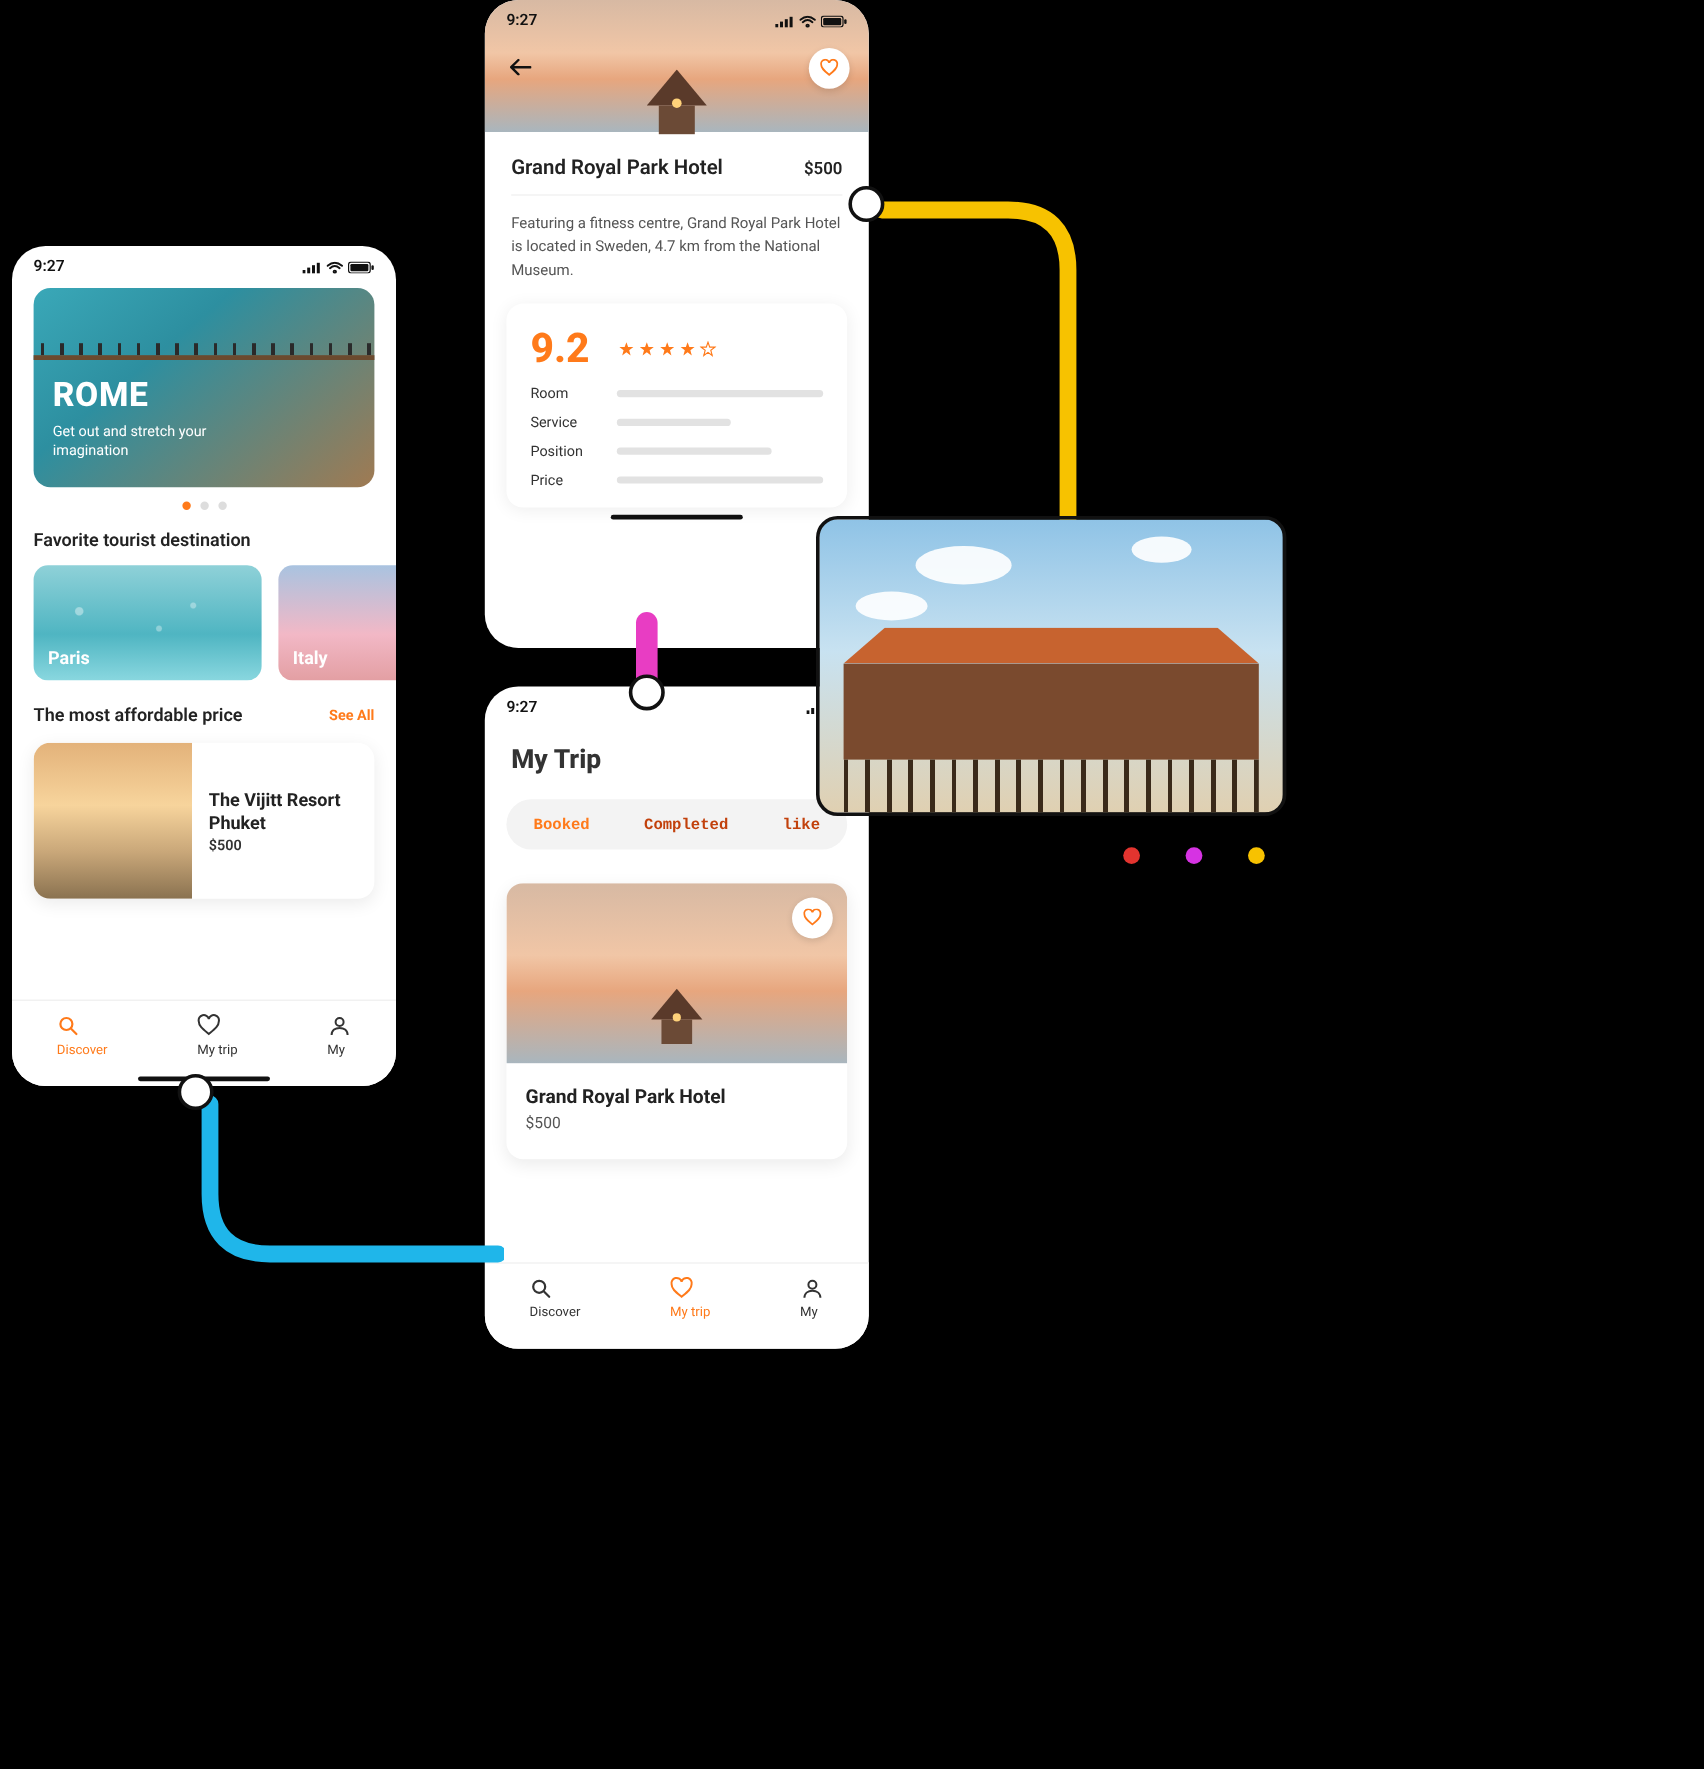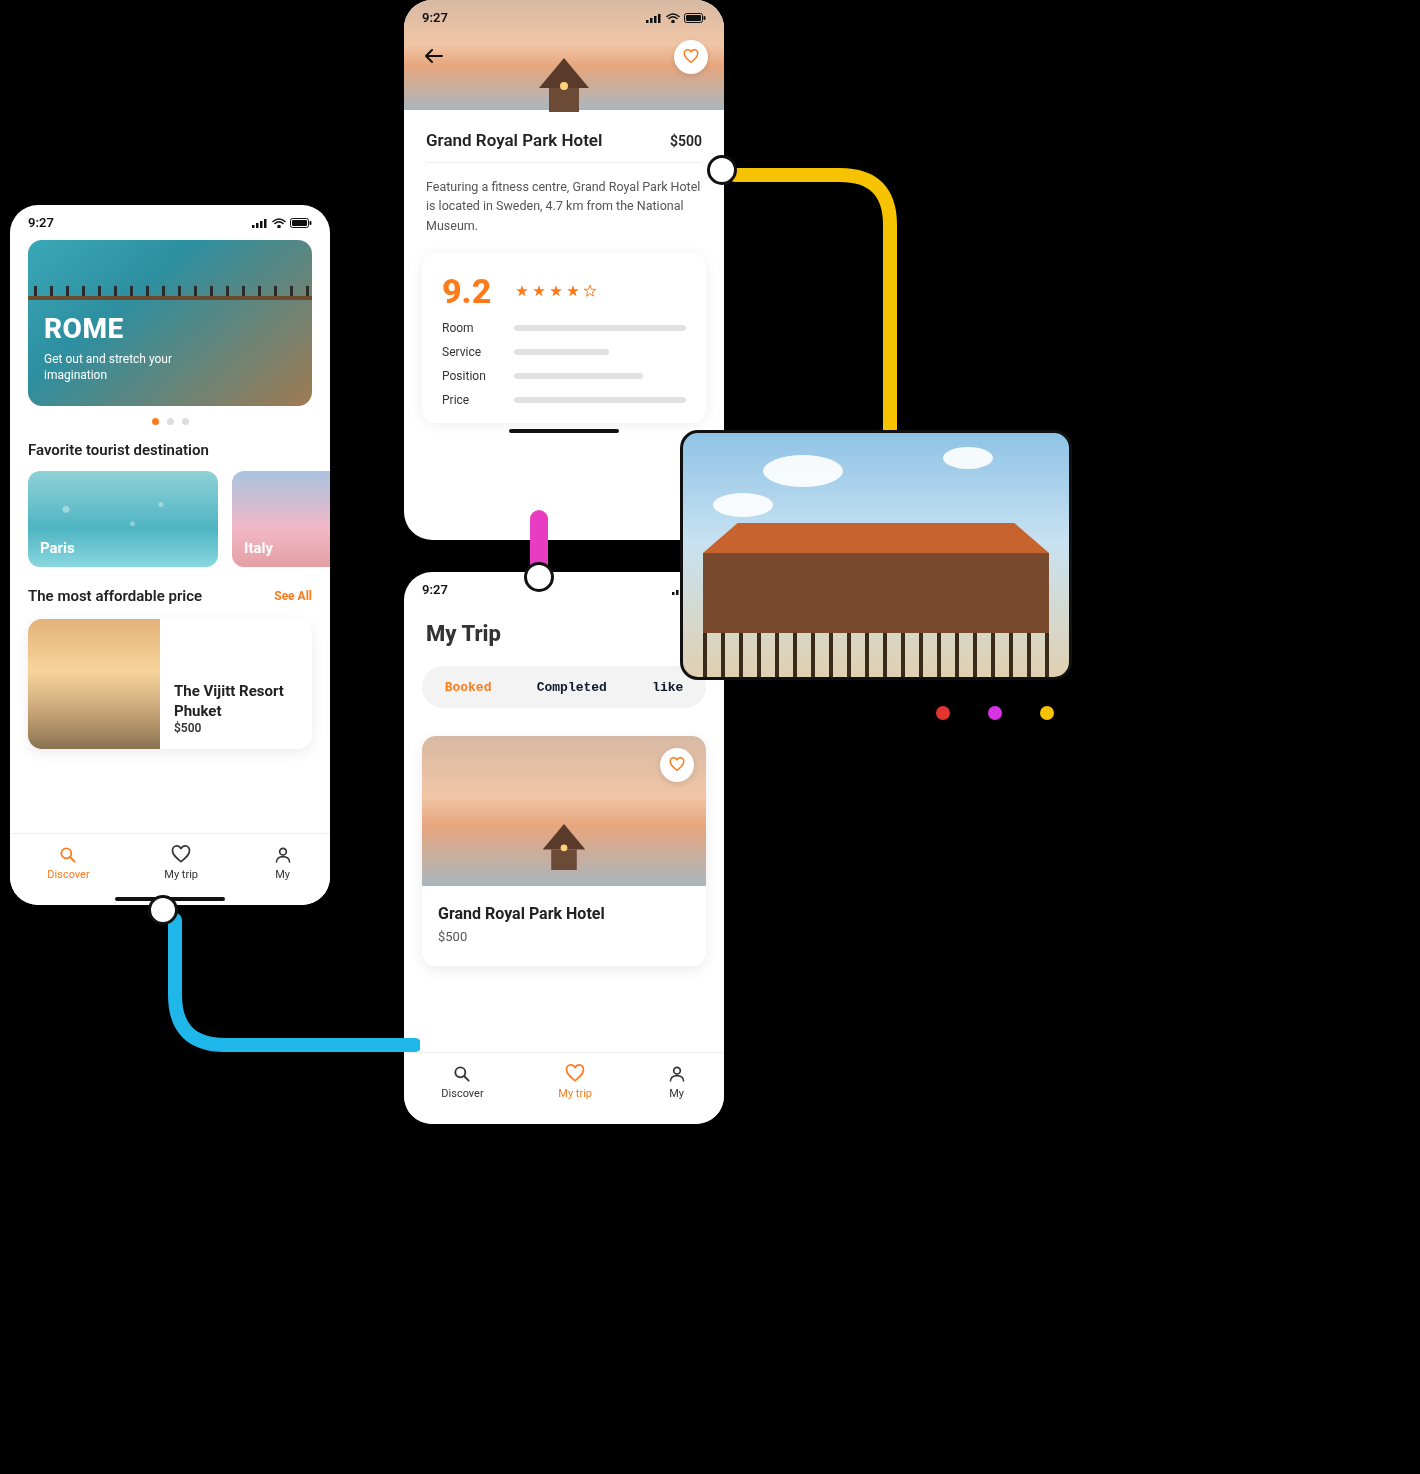--- a/index.html
+++ b/index.html
@@ -72,29 +72,29 @@
   .dest.paris::after { content:""; position:absolute; inset:0; background:
      radial-gradient(circle at 20% 40%, rgba(255,255,255,.4) 0 3px, transparent 4px),
      radial-gradient(circle at 55% 55%, rgba(255,255,255,.35) 0 2px, transparent 3px),
      radial-gradient(circle at 70% 35%, rgba(255,255,255,.35) 0 2px, transparent 3px); border-radius:12px; }
   .dest.italy { background:linear-gradient(180deg,#a9c3e0 0%,#f2b8c6 60%,#e39fa3 100%); }
   .aff-card {
     margin:14px 18px 0; display:flex; background:#fff; border-radius:14px;
     box-shadow:0 4px 14px rgba(0,0,0,.08); overflow:hidden; height:130px;
   }
   .aff-img { width:132px; background:linear-gradient(180deg,#e3b27a 0%,#f7d49c 40%,#c9a779 70%,#8a7250 100%); }
-  .aff-body { flex:1; padding:14px 14px; display:flex; flex-direction:column; justify-content:flex-end; }
+  .aff-body { flex:1; padding:14px 14px; display:flex; flex-direction:column; justify-content:center; }
   .aff-title { font-size:15px; font-weight:700; color:#222; line-height:1.3; }
   .aff-price { font-size:12px; font-weight:600; color:#333; }
   .tabbar {
     position:absolute; bottom:0; left:0; right:0; height:72px; background:#fff;
     border-top:1px solid #eee; display:flex; justify-content:space-around; align-items:center;
     font-size:11px; padding-bottom:14px;
   }
-  .tab { display:flex; flex-direction:column; align-items:center; gap:3px; color:#333; }
+  .tab { display:flex; flex-direction:column; align-items:flex-start; gap:3px; color:#333; }
   .tab.active { color:#ff7a1a; }
   .tab svg { width:20px; height:20px; }
 
   
   #phone-detail { top: 0; left: 404px; height: 540px; }
   .detail-hero {
     height:110px; position:relative;
     background:linear-gradient(180deg,#d7b9a3 0%,#f1c6a6 40%,#e7a67e 60%,#a9b6be 100%);
   }
   .detail-hero .status-bar { position:absolute; top:0; left:0; right:0; color:#111; }
@@ -128,21 +128,21 @@
   }
 
   
   #phone-trip { top: 572px; left: 404px; height: 552px; }
   .trip-title { font-size:22px; font-weight:800; color:#333; margin:20px 22px 0; }
   .seg {
     margin:20px 18px 0; height:42px; border-radius:22px; background:#f3f3f3;
     display:flex; align-items:center; justify-content:space-around;
     font-size:13px; font-weight:600;font-family:Liberation Mono, monospace;
   }
-  .seg span { color:#0f172a; }
+  .seg span { color:#c2410c; }
   .seg span.active { color:#ff7a1a; }
   .trip-card {
     margin:28px 18px 0; border-radius:14px; overflow:hidden; background:#fff;
     box-shadow:0 4px 14px rgba(0,0,0,.08);
   }
   .trip-img {
     height:150px; position:relative;
     background:linear-gradient(180deg,#d7b9a3 0%,#f1c6a6 40%,#e7a67e 60%,#a9b6be 100%);
   }
   .trip-body { padding:18px 16px 22px; }

